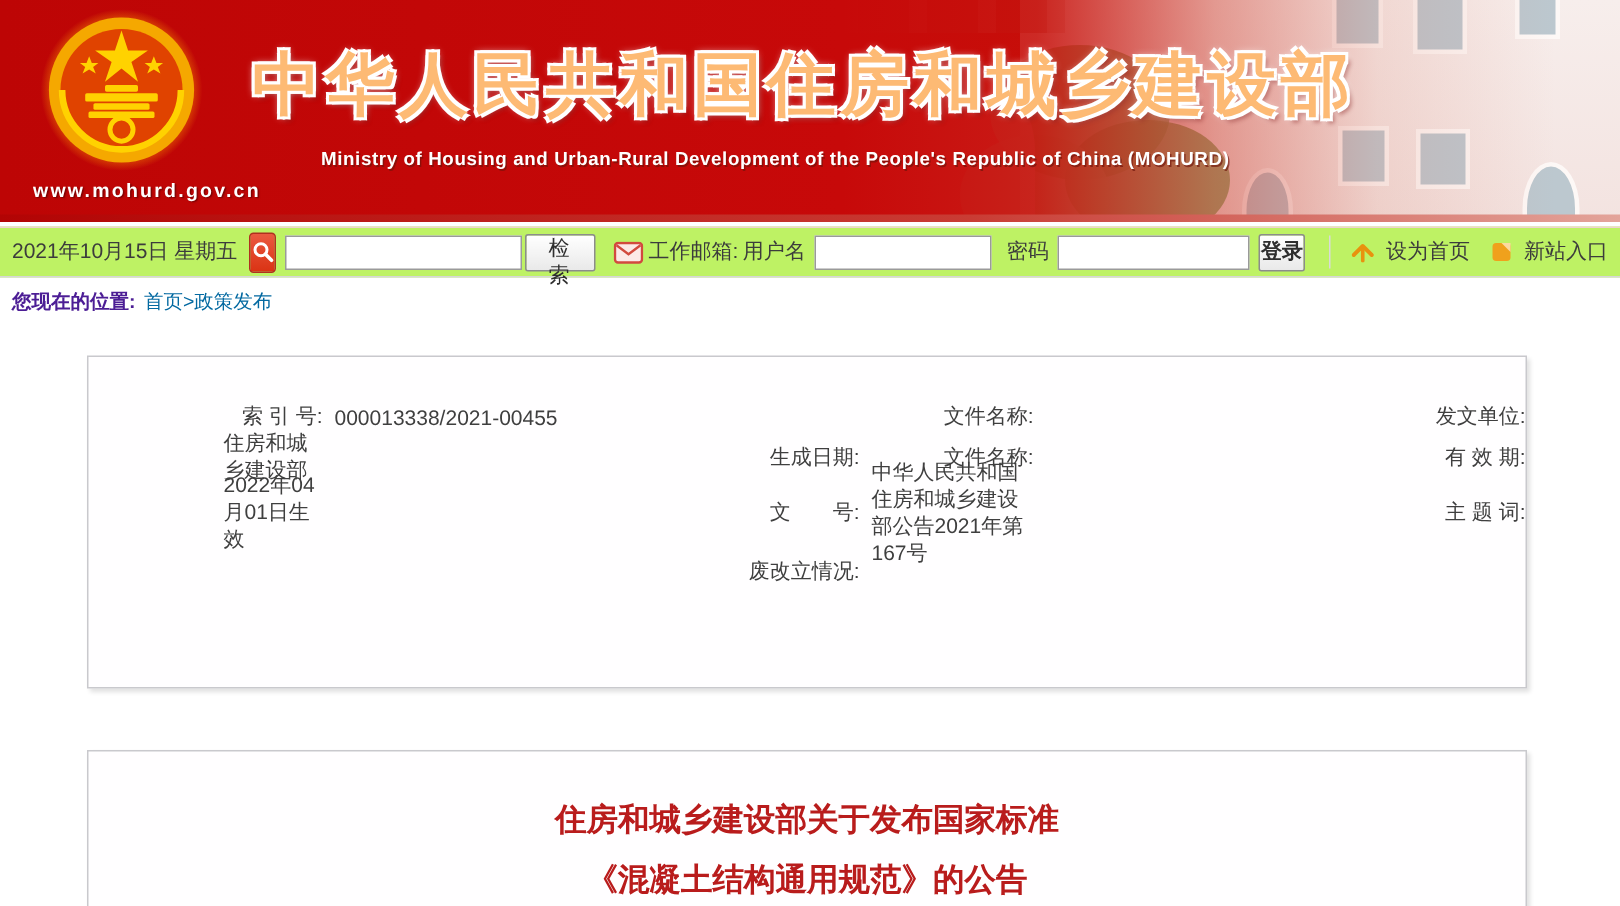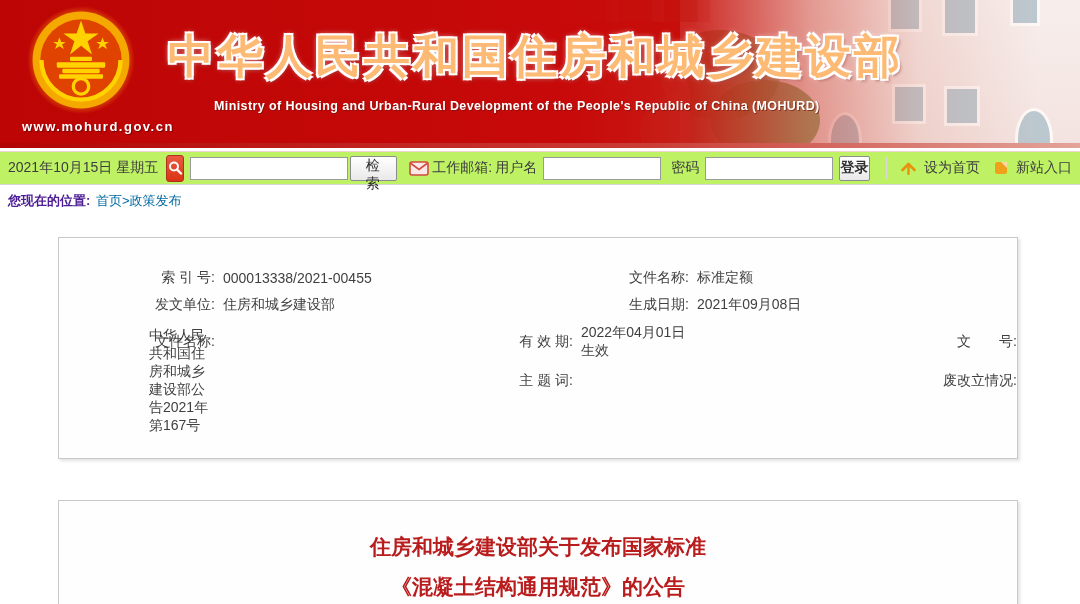--- a/index.html
+++ b/index.html
@@ -211,26 +211,24 @@
 <div class="breadcrumb">
   <span class="crumb-prefix">您现在的位置:</span>
   <span class="crumb-path">首页&gt;政策发布</span>
 </div>
 
 <div class="meta-box">
   <div class="meta-grid">
     <span class="meta-label">索 引 号:</span>
     <span class="meta-value">000013338/2021-00455</span>
     <span class="meta-label">文件名称:</span>
-    <span class="meta-value">标准定额</span>
 
     <span class="meta-label">发文单位:</span>
     <span class="meta-value">住房和城乡建设部</span>
     <span class="meta-label">生成日期:</span>
-    <span class="meta-value">2021年09月08日</span>
 
     <span class="meta-label">文件名称:</span>
     <span class="meta-label">有 效 期:</span>
     <span class="meta-value">2022年04月01日生效</span>
 
     <span class="meta-label">文　　号:</span>
     <span class="meta-value">中华人民共和国住房和城乡建设部公告2021年第167号</span>
     <span class="meta-label">主 题 词:</span>
     <span class="meta-value"></span>
 

